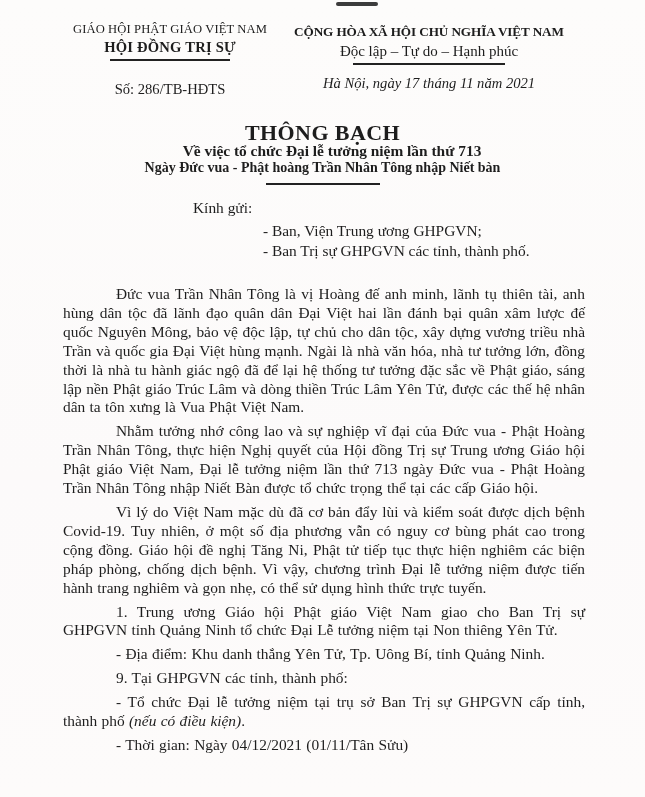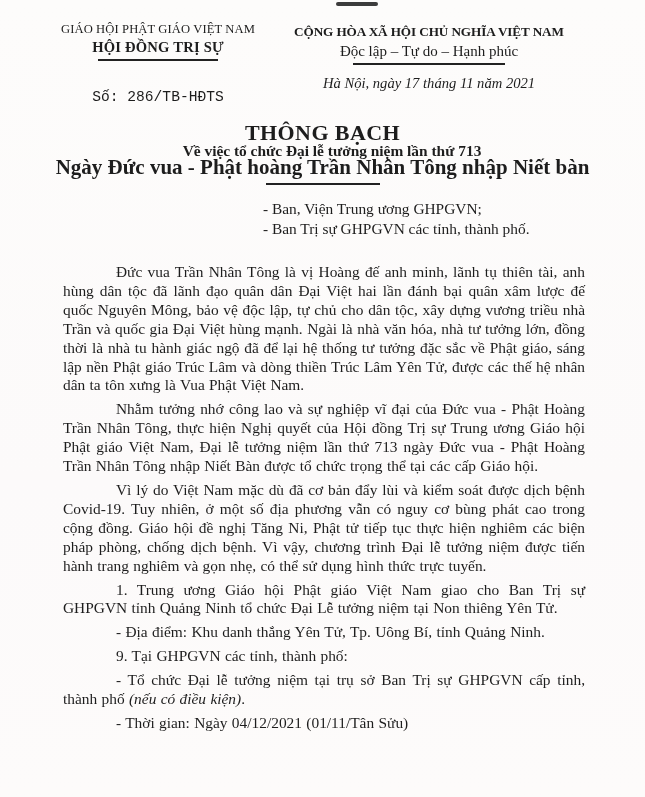--- a/index.html
+++ b/index.html
@@ -11,35 +11,35 @@
     background-image:linear-gradient(180deg, #fdfcfb 0%, #fcfafa 60%, #fdfbfa 100%);
     color:#1d1d1d;
     font-family:"Liberation Serif","DejaVu Serif",serif;
     overflow:hidden;
   }
   .scan-artifact {
     position:absolute; left:336px; top:2px;
     width:42px; height:4px; background:#3c3c3c; border-radius:2px;
   }
   .header { position:relative; height:96px; }
-  .h-left  { position:absolute; left:34px;  top:22px; width:248px; text-align:center; }
+  .h-left  { position:absolute; left:46px;  top:22px; width:248px; text-align:center; }
   .h-right { position:absolute; left:290px; top:24px; width:278px; text-align:center; }
   .org1 { font-size:12.6px; letter-spacing:0.1px; white-space:nowrap; }
   .org2 { margin-top:2px; font-size:14.6px; font-weight:bold; letter-spacing:0.2px; white-space:nowrap; }
   .rule-org { width:120px; height:2px; background:#222; margin:3px auto 0; }
-  .docnum { margin-top:28px; font-size:14.6px;font-family:Liberation Mono, monospace; }
+  .docnum { margin-top:20px; font-size:14.6px; }
   .nat1 { font-size:13.2px; font-weight:bold; letter-spacing:-0.1px; white-space:nowrap; }
   .nat2 { margin-top:3px; font-size:15px; font-weight:normal; white-space:nowrap; }
   .rule-nat { width:152px; height:2px; background:#222; margin:3px auto 0; }
   .pdate { margin-top:10px; font-size:14.6px; font-style:italic; }
 
   .title-block { margin-top:28px; text-align:center; line-height:17px; }
   .t1 { font-size:22px; font-weight:bold; letter-spacing:0.4px; line-height:18px;text-align:center; }
   .t2 { font-size:15.4px; font-weight:bold;padding-left:19px; }
-  .t3 { font-size:21px; font-weight:bold; }
+  .t3 { font-size:14px; font-weight:bold; }
   .title-rule { width:114px; height:2px; background:#222; margin:7px auto 0; }
 
   .salutation { margin:14px 0 0 193px; font-size:15.4px; line-height:18px; }
   .recipients { margin-left:70px; margin-top:4px; }
   .recipients div { line-height:20px; }
 
   .doc-body {
     margin:24px 60px 16px 63px;
     font-size:15.4px;
     line-height:18.9px;
@@ -71,20 +71,21 @@
   </header>
 
   <section class="title-block">
     <div class="t1">THÔNG BẠCH</div>
     <div class="t2">Về việc tổ chức Đại lễ tưởng niệm lần thứ 713</div>
     <div class="t3">Ngày Đức vua - Phật hoàng Trần Nhân Tông nhập Niết bàn</div>
     <div class="title-rule"></div>
   </section>
 
   <section class="salutation">
+    <div>Kính gửi:</div>
     <div class="recipients">
       <div>- Ban, Viện Trung ương GHPGVN;</div>
       <div>- Ban Trị sự GHPGVN các tỉnh, thành phố.</div>
     </div>
   </section>
 
   <section class="doc-body">
     <p>Đức vua Trần Nhân Tông là vị Hoàng đế anh minh, lãnh tụ thiên tài, anh hùng dân tộc đã lãnh đạo quân dân Đại Việt hai lần đánh bại quân xâm lược đế quốc Nguyên Mông, bảo vệ độc lập, tự chủ cho dân tộc, xây dựng vương triều nhà Trần và quốc gia Đại Việt hùng mạnh. Ngài là nhà văn hóa, nhà tư tưởng lớn, đồng thời là nhà tu hành giác ngộ đã để lại hệ thống tư tưởng đặc sắc về Phật giáo, sáng lập nền Phật giáo Trúc Lâm và dòng thiền Trúc Lâm Yên Tử, được các thế hệ nhân dân ta tôn xưng là Vua Phật Việt Nam.</p>
     <p>Nhằm tưởng nhớ công lao và sự nghiệp vĩ đại của Đức vua - Phật Hoàng Trần Nhân Tông, thực hiện Nghị quyết của Hội đồng Trị sự Trung ương Giáo hội Phật giáo Việt Nam, Đại lễ tưởng niệm lần thứ 713 ngày Đức vua - Phật Hoàng Trần Nhân Tông nhập Niết Bàn được tổ chức trọng thể tại các cấp Giáo hội.</p>
     <p>Vì lý do Việt Nam mặc dù đã cơ bản đẩy lùi và kiểm soát được dịch bệnh Covid-19. Tuy nhiên, ở một số địa phương vẫn có nguy cơ bùng phát cao trong cộng đồng. Giáo hội đề nghị Tăng Ni, Phật tử tiếp tục thực hiện nghiêm các biện pháp phòng, chống dịch bệnh. Vì vậy, chương trình Đại lễ tưởng niệm được tiến hành trang nghiêm và gọn nhẹ, có thể sử dụng hình thức trực tuyến.</p>

